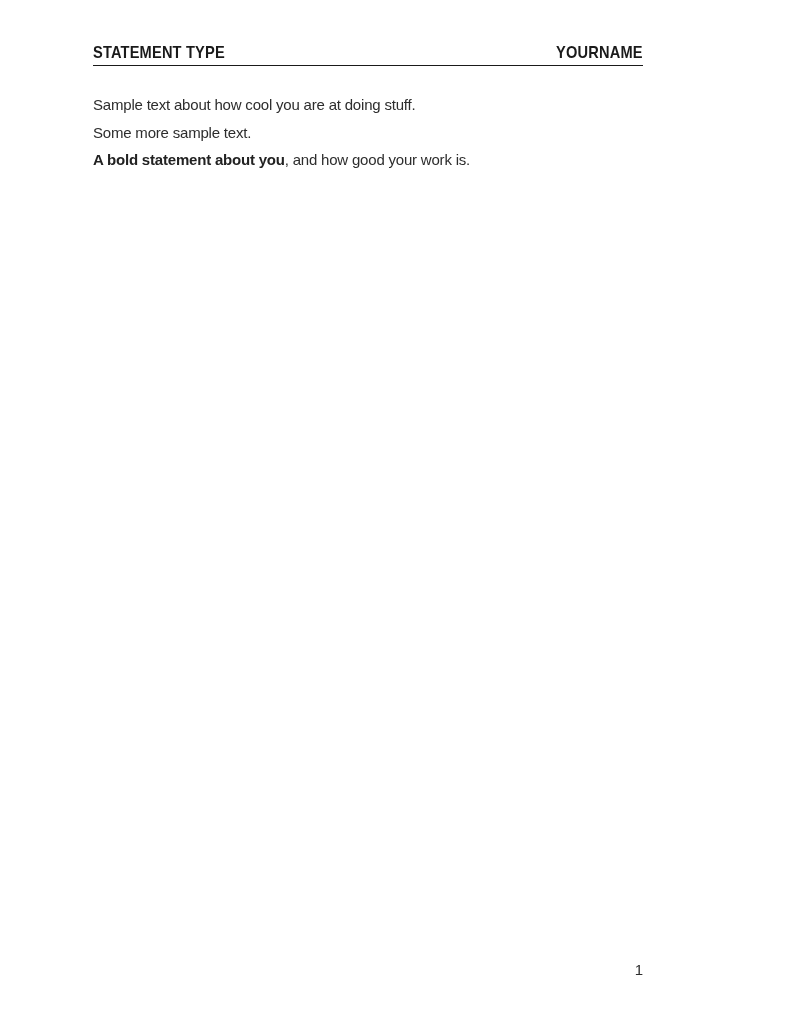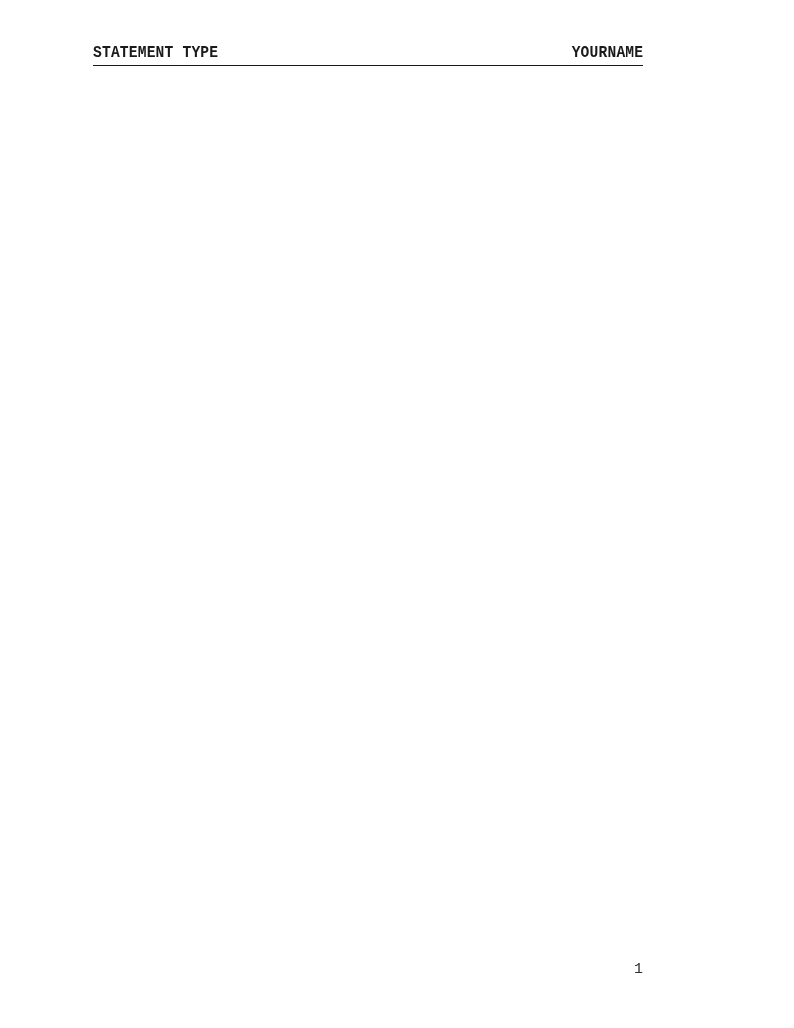--- a/index.html
+++ b/index.html
@@ -12,21 +12,20 @@
   html, body {
     background: var(--bg);
     font-family: "Liberation Sans", sans-serif;
   }
   .doc-page {
     position: relative;
     width: 736px;
     height: 1028px;
     background: var(--bg);
     overflow: hidden;
-    font-family: Liberation Mono, monospace;
   }
   .doc-header {
     position: absolute;
     left: 93px;
     right: 93px;
     top: 42px;
     display: flex;
     justify-content: space-between;
     align-items: flex-end;
     font-weight: 700;
@@ -79,18 +78,23 @@
 </head>
 <body>
 
 <div class="doc-page">
 
   <header class="doc-header">
     <span class="hdr-left">STATEMENT TYPE</span>
     <span class="hdr-right">YOURNAME</span>
   </header>
 
+  <main class="doc-body">
+    <p>Sample text about how cool you are at doing stuff.</p>
+    <p>Some more sample text.</p>
+    <p><strong>A bold statement about you</strong><span>, and how good your work is.</span></p>
+  </main>
 
   <footer class="doc-footer">
     <span>1</span>
   </footer>
 
 </div>
 
 </body></html>

